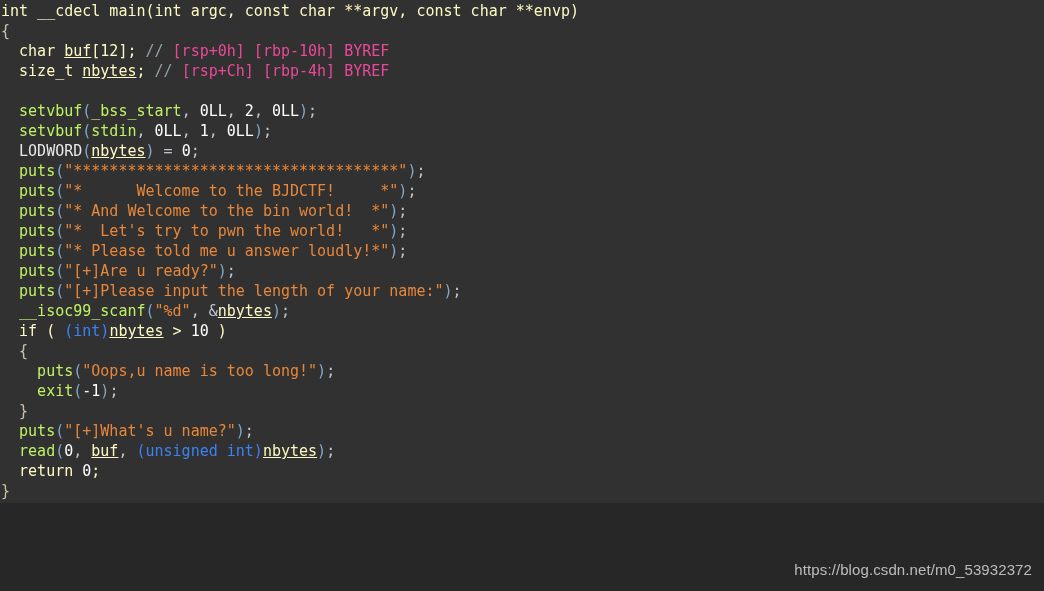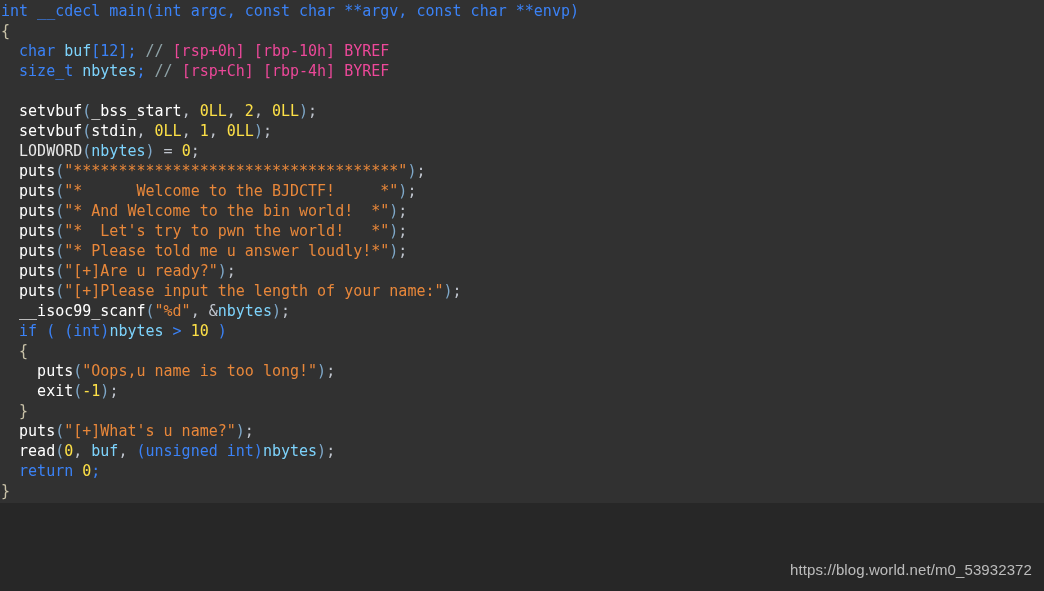--- a/index.html
+++ b/index.html
@@ -38,28 +38,28 @@
   }
 
   .code-line {
     height: 20px;
     white-space: pre;
     padding-left: 1px;
   }
 
   
   .t-default  { color: #c0c5ce; }   
-  .t-keyword  { color: #3b82f6; }   
-  .t-func     { color: #ffffff; }   
-  .t-var      { color: #7dd3fc; }   
+  .t-keyword  { color: #fef9c3; }   
+  .t-func     { color: #bef264; }   
+  .t-var      { color: #fef9c3; text-decoration: underline; }   
   .t-string   { color: #e8873a; }   
   .t-cast     { color: #3b82f6; }   
   .t-comment  { color: #ec4899; }   
   .t-cmtmark  { color: #8fa3a8; }   
-  .t-number   { color: #fde047; }   
+  .t-number   { color: #ffffff; }   
   .t-brace    { color: #c9c2a8; }   
   .t-paren    { color: #7fa8c9; }   
   .t-macro    { color: #e8e8e8; }   
 
   
   #watermark {
     position: absolute;
     right: 12px;
     bottom: 13px;
     color: #c8c8c8;
@@ -70,13 +70,13 @@
     user-select: none;
   }
 </style>
 </head>
 <body>
 
 <div id="decompiler-pane">
   <div id="code-block"><div class="code-line"><span class="t-keyword">int __cdecl main(int argc, const char **argv, const char **envp)</span></div><div class="code-line"><span class="t-brace">{</span></div><div class="code-line"><span class="t-keyword">  char </span><span class="t-var">buf</span><span class="t-keyword">[12]; </span><span class="t-cmtmark">// </span><span class="t-comment">[rsp+0h] [rbp-10h] BYREF</span></div><div class="code-line"><span class="t-keyword">  size_t </span><span class="t-var">nbytes</span><span class="t-keyword">; </span><span class="t-cmtmark">// </span><span class="t-comment">[rsp+Ch] [rbp-4h] BYREF</span></div><div class="code-line"><span class="t-default"></span></div><div class="code-line"><span class="t-func">  setvbuf</span><span class="t-paren">(</span><span class="t-func">_bss_start</span><span class="t-default">, </span><span class="t-number">0LL</span><span class="t-default">, </span><span class="t-number">2</span><span class="t-default">, </span><span class="t-number">0LL</span><span class="t-paren">)</span><span class="t-default">;</span></div><div class="code-line"><span class="t-func">  setvbuf</span><span class="t-paren">(</span><span class="t-func">stdin</span><span class="t-default">, </span><span class="t-number">0LL</span><span class="t-default">, </span><span class="t-number">1</span><span class="t-default">, </span><span class="t-number">0LL</span><span class="t-paren">)</span><span class="t-default">;</span></div><div class="code-line"><span class="t-macro">  LODWORD</span><span class="t-paren">(</span><span class="t-var">nbytes</span><span class="t-paren">)</span><span class="t-default"> = </span><span class="t-number">0</span><span class="t-default">;</span></div><div class="code-line"><span class="t-func">  puts</span><span class="t-paren">(</span><span class="t-string">"************************************"</span><span class="t-paren">)</span><span class="t-default">;</span></div><div class="code-line"><span class="t-func">  puts</span><span class="t-paren">(</span><span class="t-string">"*      Welcome to the BJDCTF!     *"</span><span class="t-paren">)</span><span class="t-default">;</span></div><div class="code-line"><span class="t-func">  puts</span><span class="t-paren">(</span><span class="t-string">"* And Welcome to the bin world!  *"</span><span class="t-paren">)</span><span class="t-default">;</span></div><div class="code-line"><span class="t-func">  puts</span><span class="t-paren">(</span><span class="t-string">"*  Let's try to pwn the world!   *"</span><span class="t-paren">)</span><span class="t-default">;</span></div><div class="code-line"><span class="t-func">  puts</span><span class="t-paren">(</span><span class="t-string">"* Please told me u answer loudly!*"</span><span class="t-paren">)</span><span class="t-default">;</span></div><div class="code-line"><span class="t-func">  puts</span><span class="t-paren">(</span><span class="t-string">"[+]Are u ready?"</span><span class="t-paren">)</span><span class="t-default">;</span></div><div class="code-line"><span class="t-func">  puts</span><span class="t-paren">(</span><span class="t-string">"[+]Please input the length of your name:"</span><span class="t-paren">)</span><span class="t-default">;</span></div><div class="code-line"><span class="t-func">  __isoc99_scanf</span><span class="t-paren">(</span><span class="t-string">"%d"</span><span class="t-default">, &amp;</span><span class="t-var">nbytes</span><span class="t-paren">)</span><span class="t-default">;</span></div><div class="code-line"><span class="t-keyword">  if ( </span><span class="t-cast">(int)</span><span class="t-var">nbytes</span><span class="t-keyword"> &gt; </span><span class="t-number">10</span><span class="t-keyword"> )</span></div><div class="code-line"><span class="t-brace">  {</span></div><div class="code-line"><span class="t-func">    puts</span><span class="t-paren">(</span><span class="t-string">"Oops,u name is too long!"</span><span class="t-paren">)</span><span class="t-default">;</span></div><div class="code-line"><span class="t-func">    exit</span><span class="t-paren">(</span><span class="t-number">-1</span><span class="t-paren">)</span><span class="t-default">;</span></div><div class="code-line"><span class="t-brace">  }</span></div><div class="code-line"><span class="t-func">  puts</span><span class="t-paren">(</span><span class="t-string">"[+]What's u name?"</span><span class="t-paren">)</span><span class="t-default">;</span></div><div class="code-line"><span class="t-func">  read</span><span class="t-paren">(</span><span class="t-number">0</span><span class="t-default">, </span><span class="t-var">buf</span><span class="t-default">, </span><span class="t-cast">(unsigned int)</span><span class="t-var">nbytes</span><span class="t-paren">)</span><span class="t-default">;</span></div><div class="code-line"><span class="t-keyword">  return </span><span class="t-number">0</span><span class="t-keyword">;</span></div><div class="code-line"><span class="t-brace">}</span></div></div>
 </div>
 
-<div id="watermark">https://blog.world.net/m0_53932372</div>
+<div id="watermark">https://blog.csdn.net/m0_53932372</div>
 
 </body></html>

